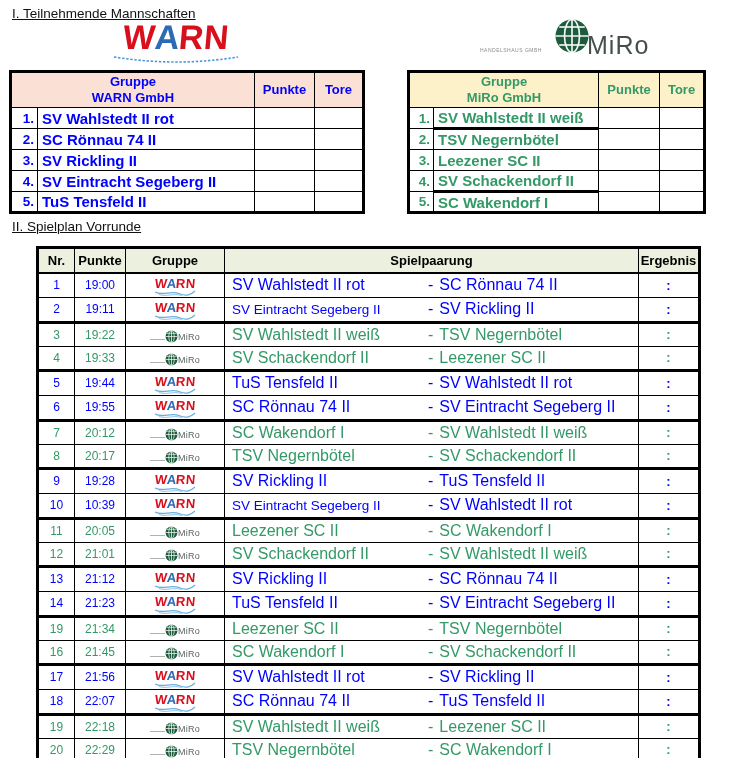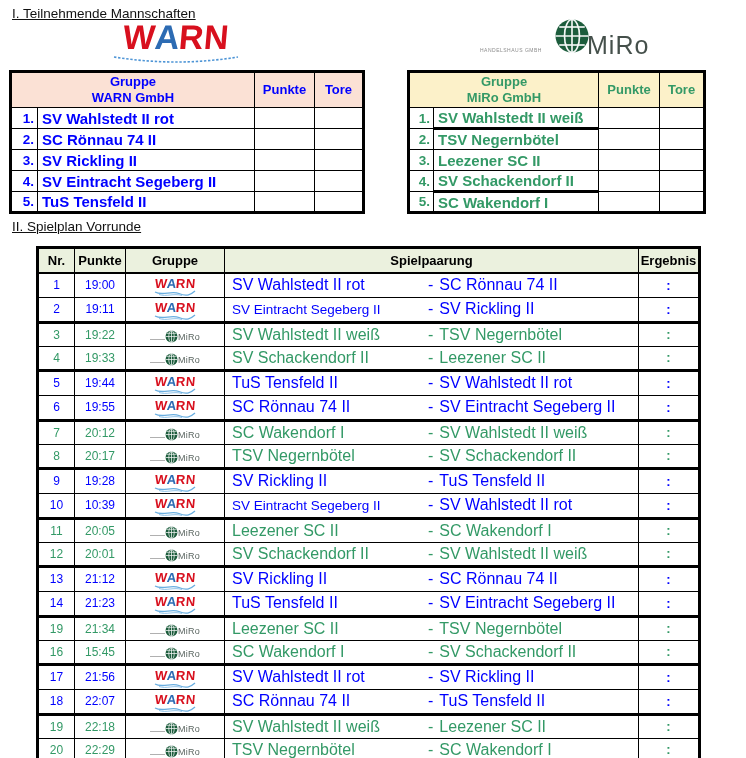--- a/index.html
+++ b/index.html
@@ -447,21 +447,21 @@
             <div class="wrap">
               <span class="home">Leezener SC II</span>
               <span class="dash">-</span>
               <span class="away">SC Wakendorf I</span>
             </div>
           </td>
           <td class="res">:</td>
         </tr>
         <tr class="g-miro pair-end">
           <td class="nr">12</td>
-          <td class="time">20:01</td>
+          <td class="time">21:01</td>
           <td class="grp"><span class="logo-miro-sm">
     <span class="uline"></span>
     <svg class="globe" viewBox="0 0 24 24">
       <circle cx="12" cy="12" r="11" fill="#1C5C3C"></circle>
       <g stroke="#ffffff" stroke-width="1.4" fill="none" opacity="0.95">
         <ellipse cx="12" cy="12" rx="5" ry="11"></ellipse>
         <line x1="12" y1="1" x2="12" y2="23"></line>
         <line x1="1" y1="12" x2="23" y2="12"></line>
         <line x1="3.5" y1="6" x2="20.5" y2="6"></line>
       </g>
@@ -535,21 +535,21 @@
             <div class="wrap">
               <span class="home">Leezener SC II</span>
               <span class="dash">-</span>
               <span class="away">TSV Negernbötel</span>
             </div>
           </td>
           <td class="res">:</td>
         </tr>
         <tr class="g-miro pair-end">
           <td class="nr">16</td>
-          <td class="time">15:45</td>
+          <td class="time">21:45</td>
           <td class="grp"><span class="logo-miro-sm">
     <span class="uline"></span>
     <svg class="globe" viewBox="0 0 24 24">
       <circle cx="12" cy="12" r="11" fill="#1C5C3C"></circle>
       <g stroke="#ffffff" stroke-width="1.4" fill="none" opacity="0.95">
         <ellipse cx="12" cy="12" rx="5" ry="11"></ellipse>
         <line x1="12" y1="1" x2="12" y2="23"></line>
         <line x1="1" y1="12" x2="23" y2="12"></line>
         <line x1="3.5" y1="6" x2="20.5" y2="6"></line>
       </g>

